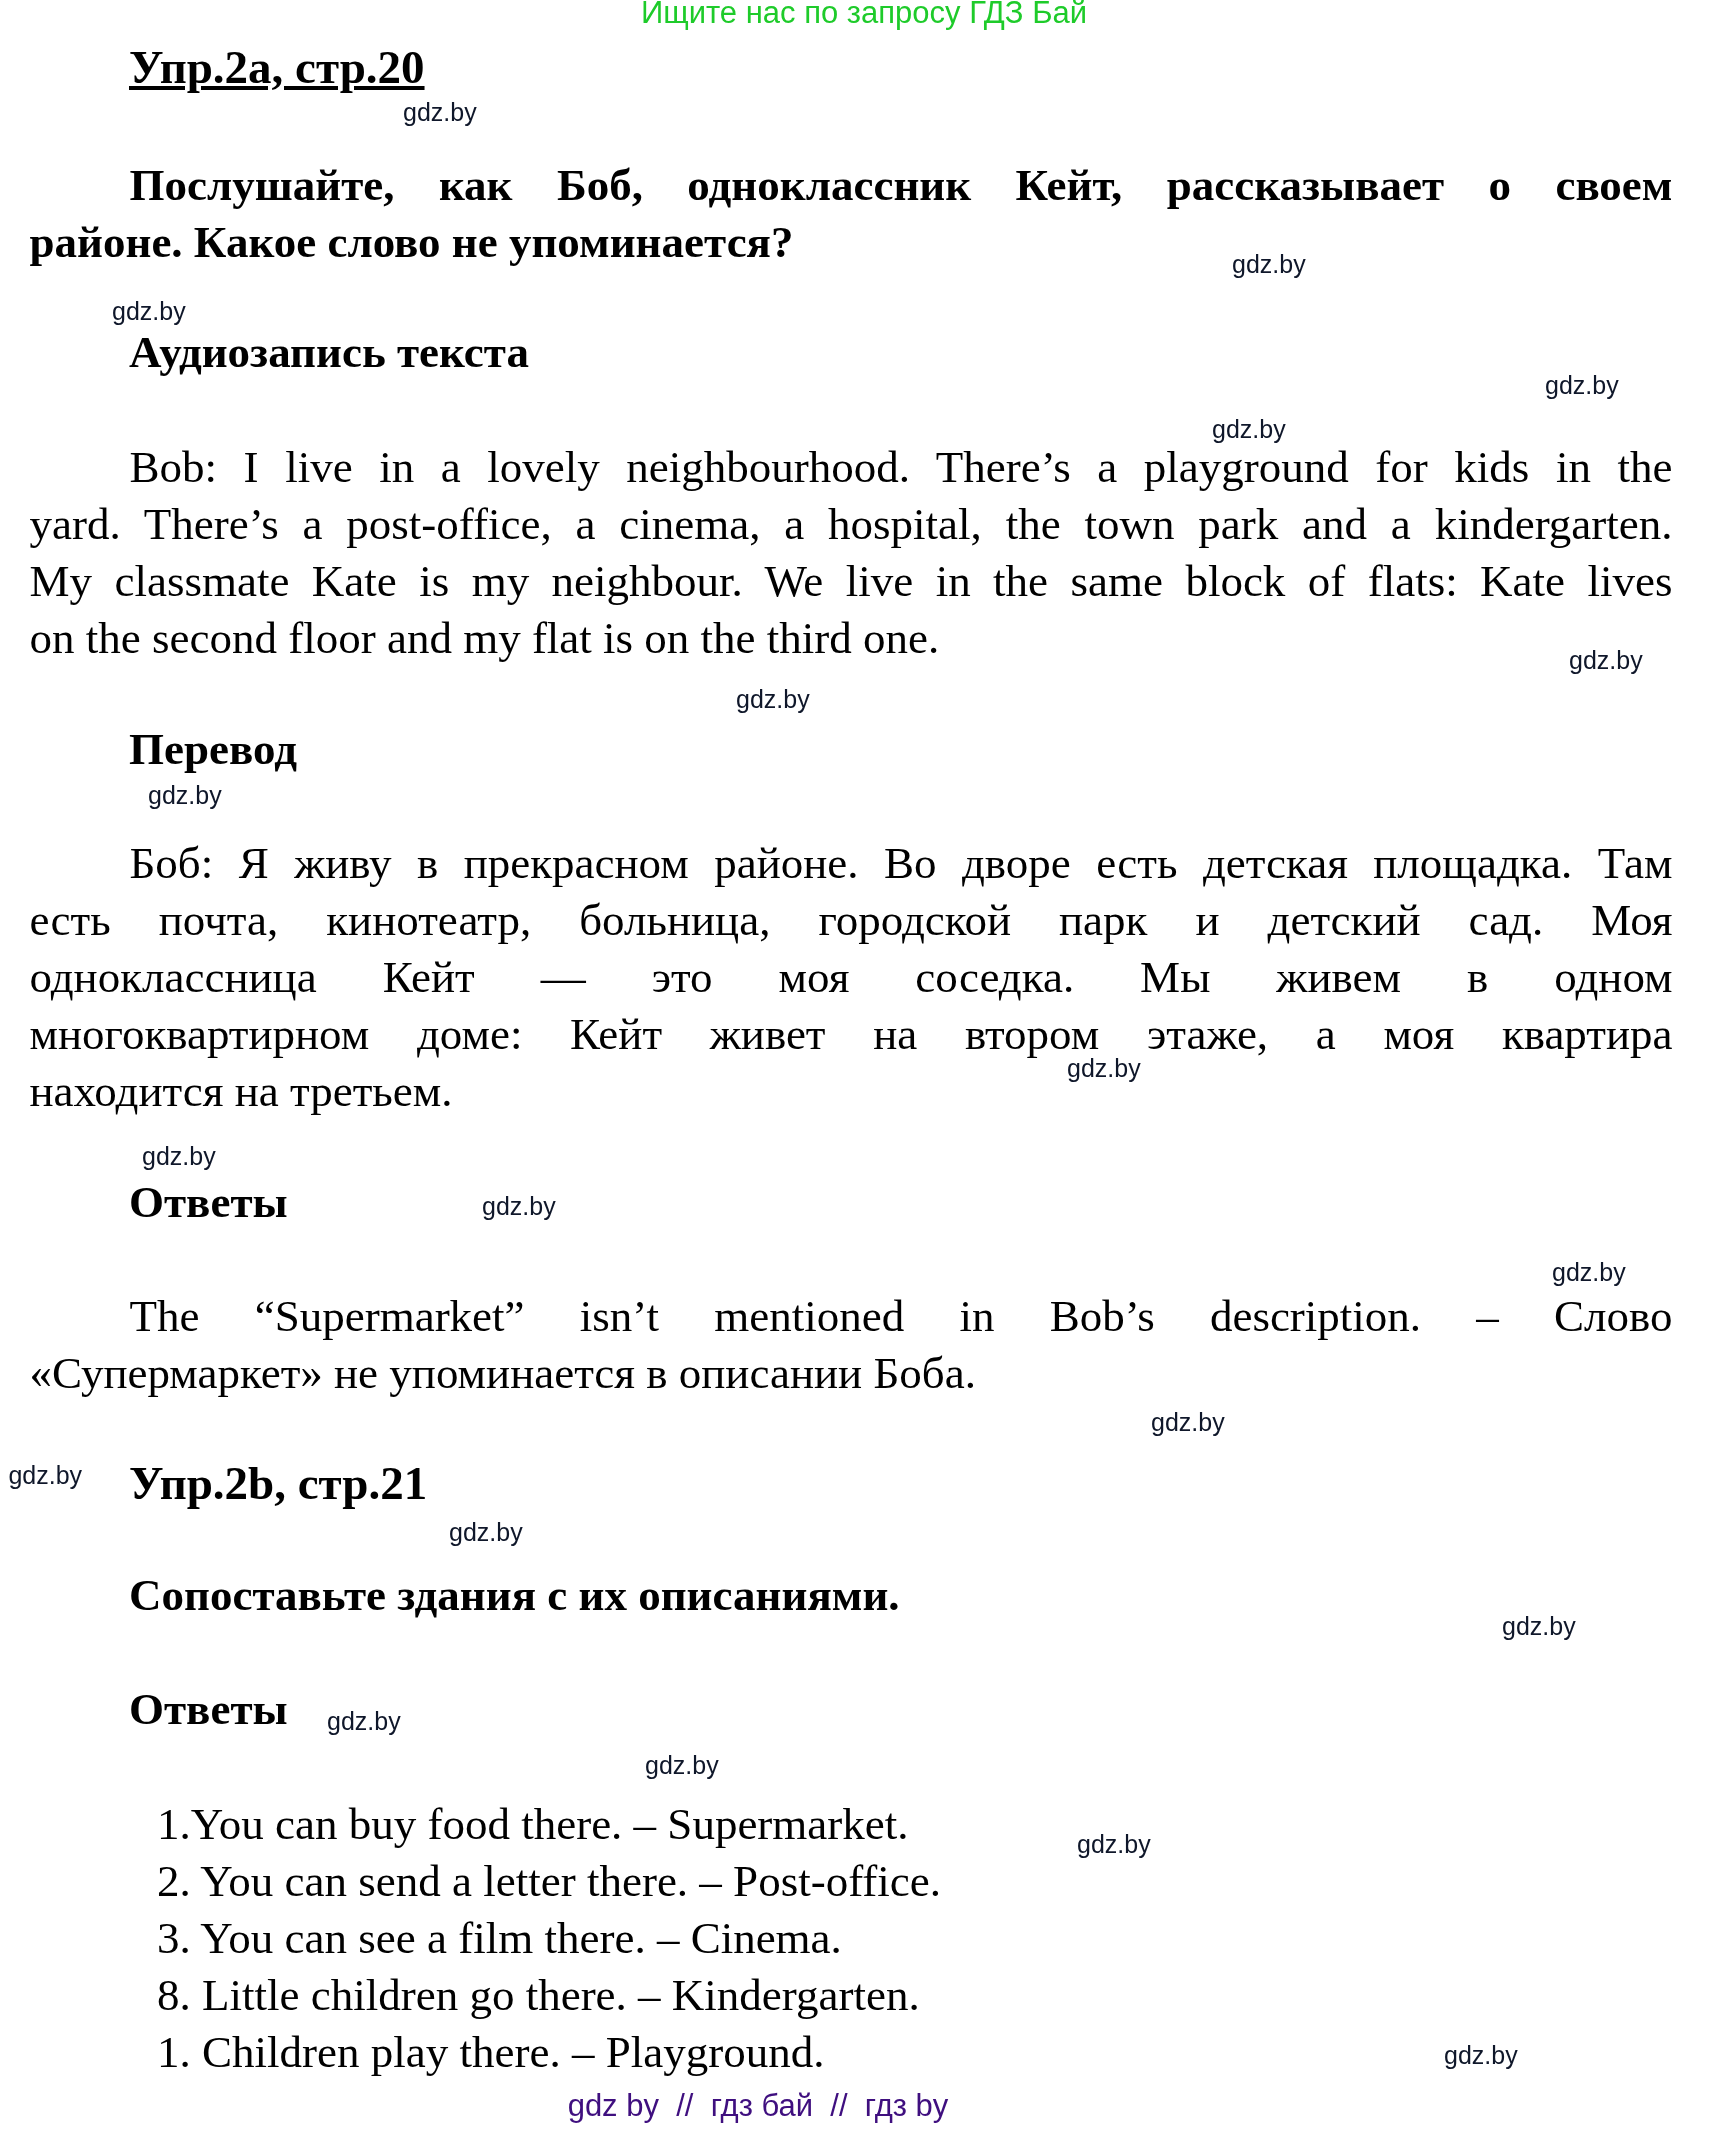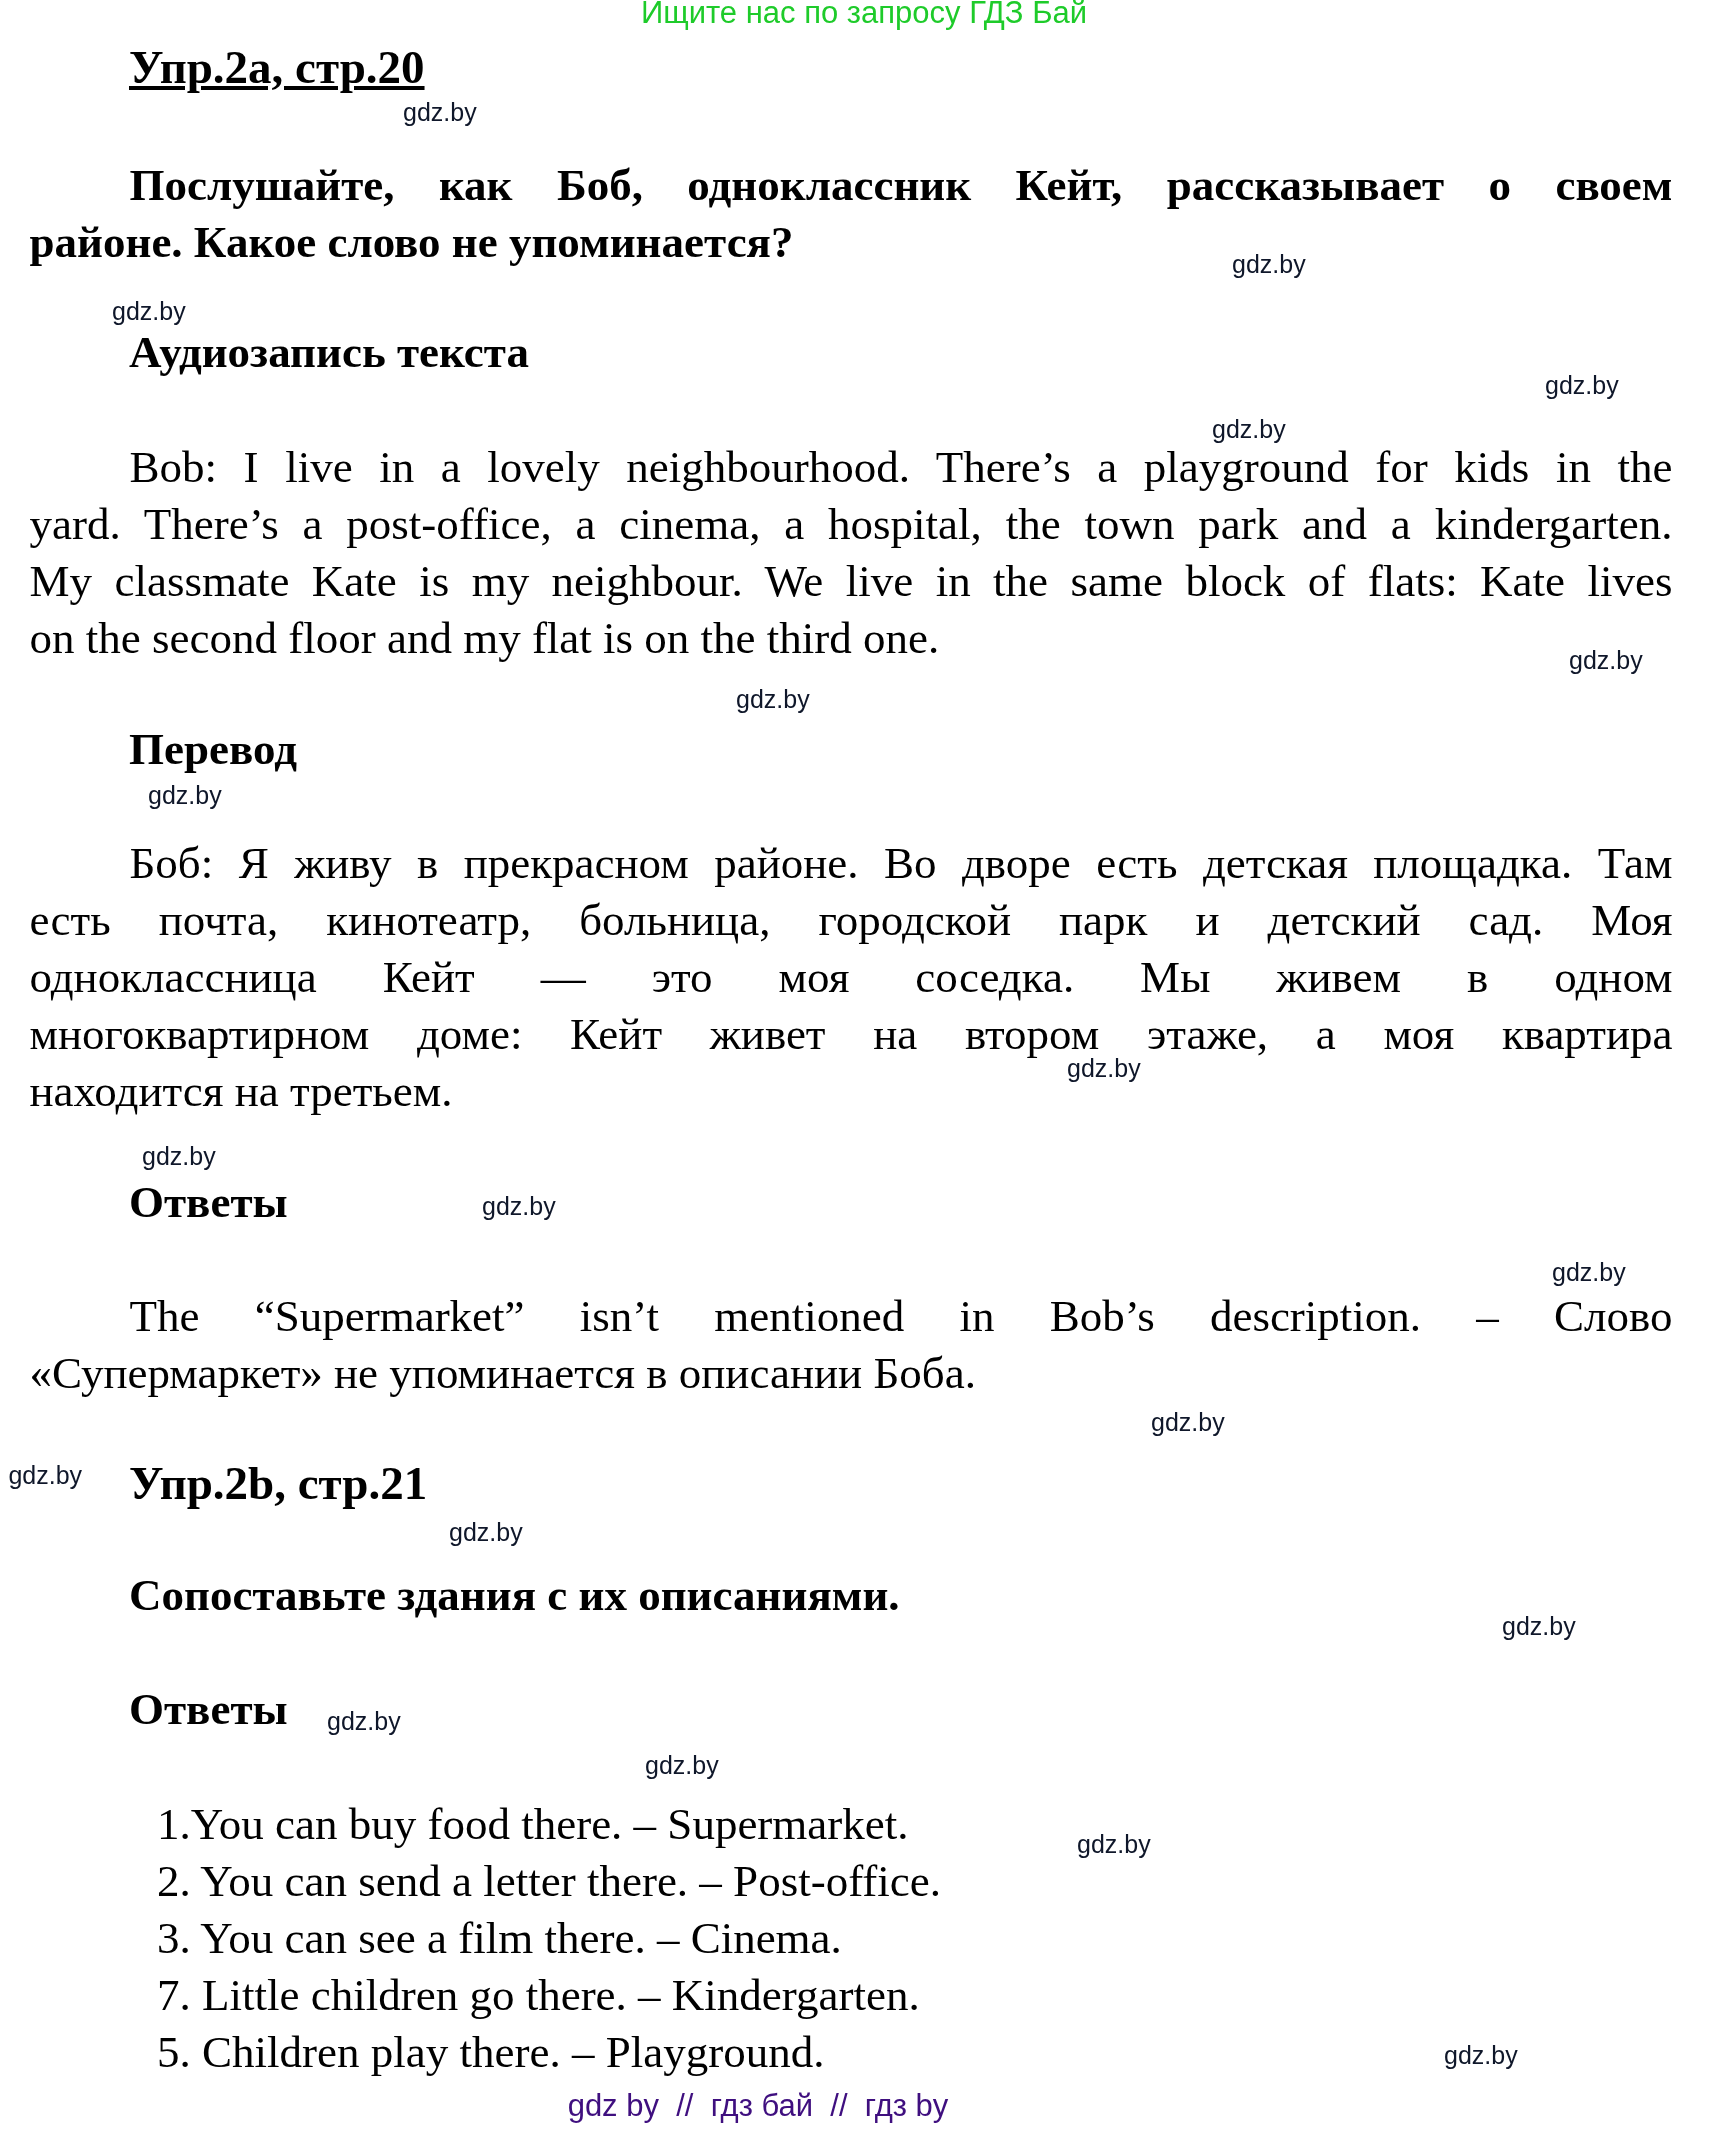--- a/index.html
+++ b/index.html
@@ -79,19 +79,19 @@
 
 <div class="abs serif h2" style="left:129px; top:1683px;">Ответы</div>
 <div class="abs sans wm" style="left:327px; top:1707px;">gdz.by</div>
 <div class="abs sans wm" style="left:645px; top:1751px;">gdz.by</div>
 <div class="abs sans wm" style="left:1077px; top:1830px;">gdz.by</div>
 
 <div class="list serif" style="top:1796px;">
   <span class="li">1.You can buy food there. – Supermarket.</span>
   <span class="li">2. You can send a letter there. – Post-office.</span>
   <span class="li">3. You can see a film there. – Cinema.</span>
-  <span class="li">7. Little children go there. – Kindergarten.</span>
-  <span class="li">5. Children play there. – Playground.</span>
+  <span class="li">8. Little children go there. – Kindergarten.</span>
+  <span class="li">1. Children play there. – Playground.</span>
 </div>
 <div class="abs sans wm" style="left:1444px; top:2041px;">gdz.by</div>
 
 <div class="abs sans footer" style="white-space:pre;">gdz by  //  гдз бай  //  гдз by</div>
 
 
 </body></html>

